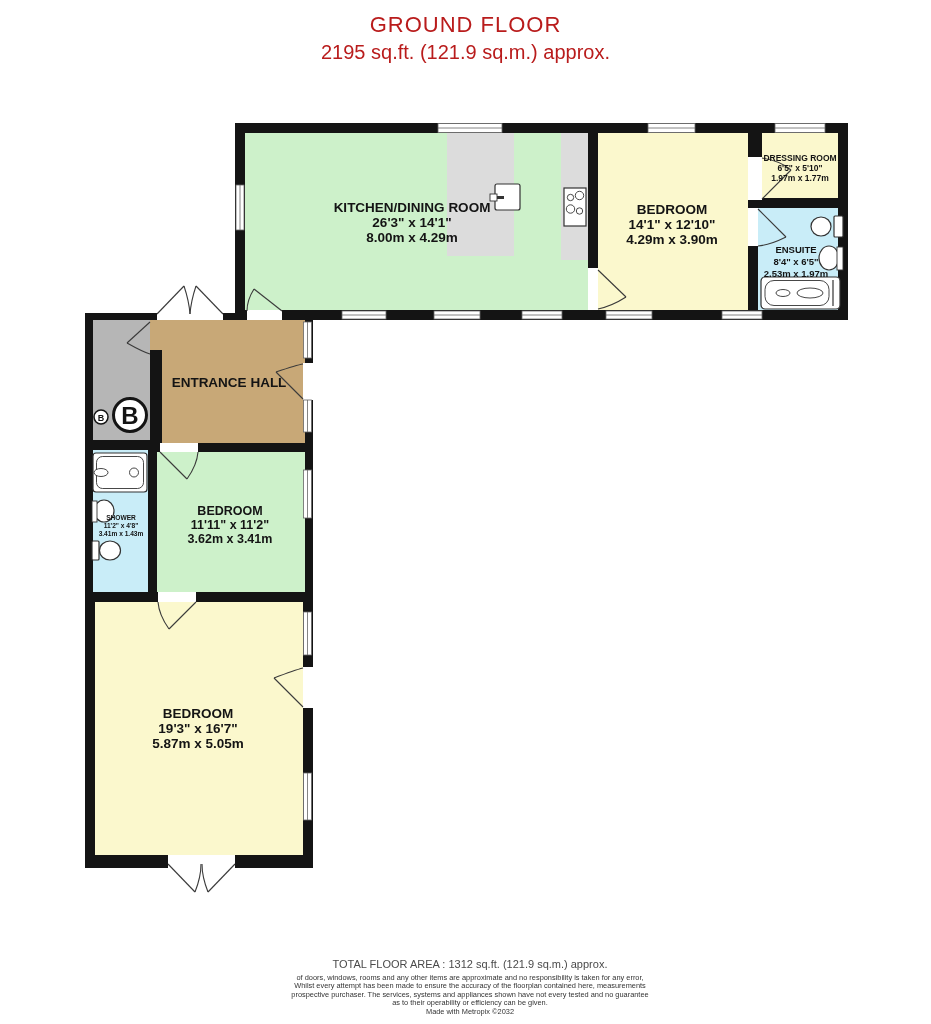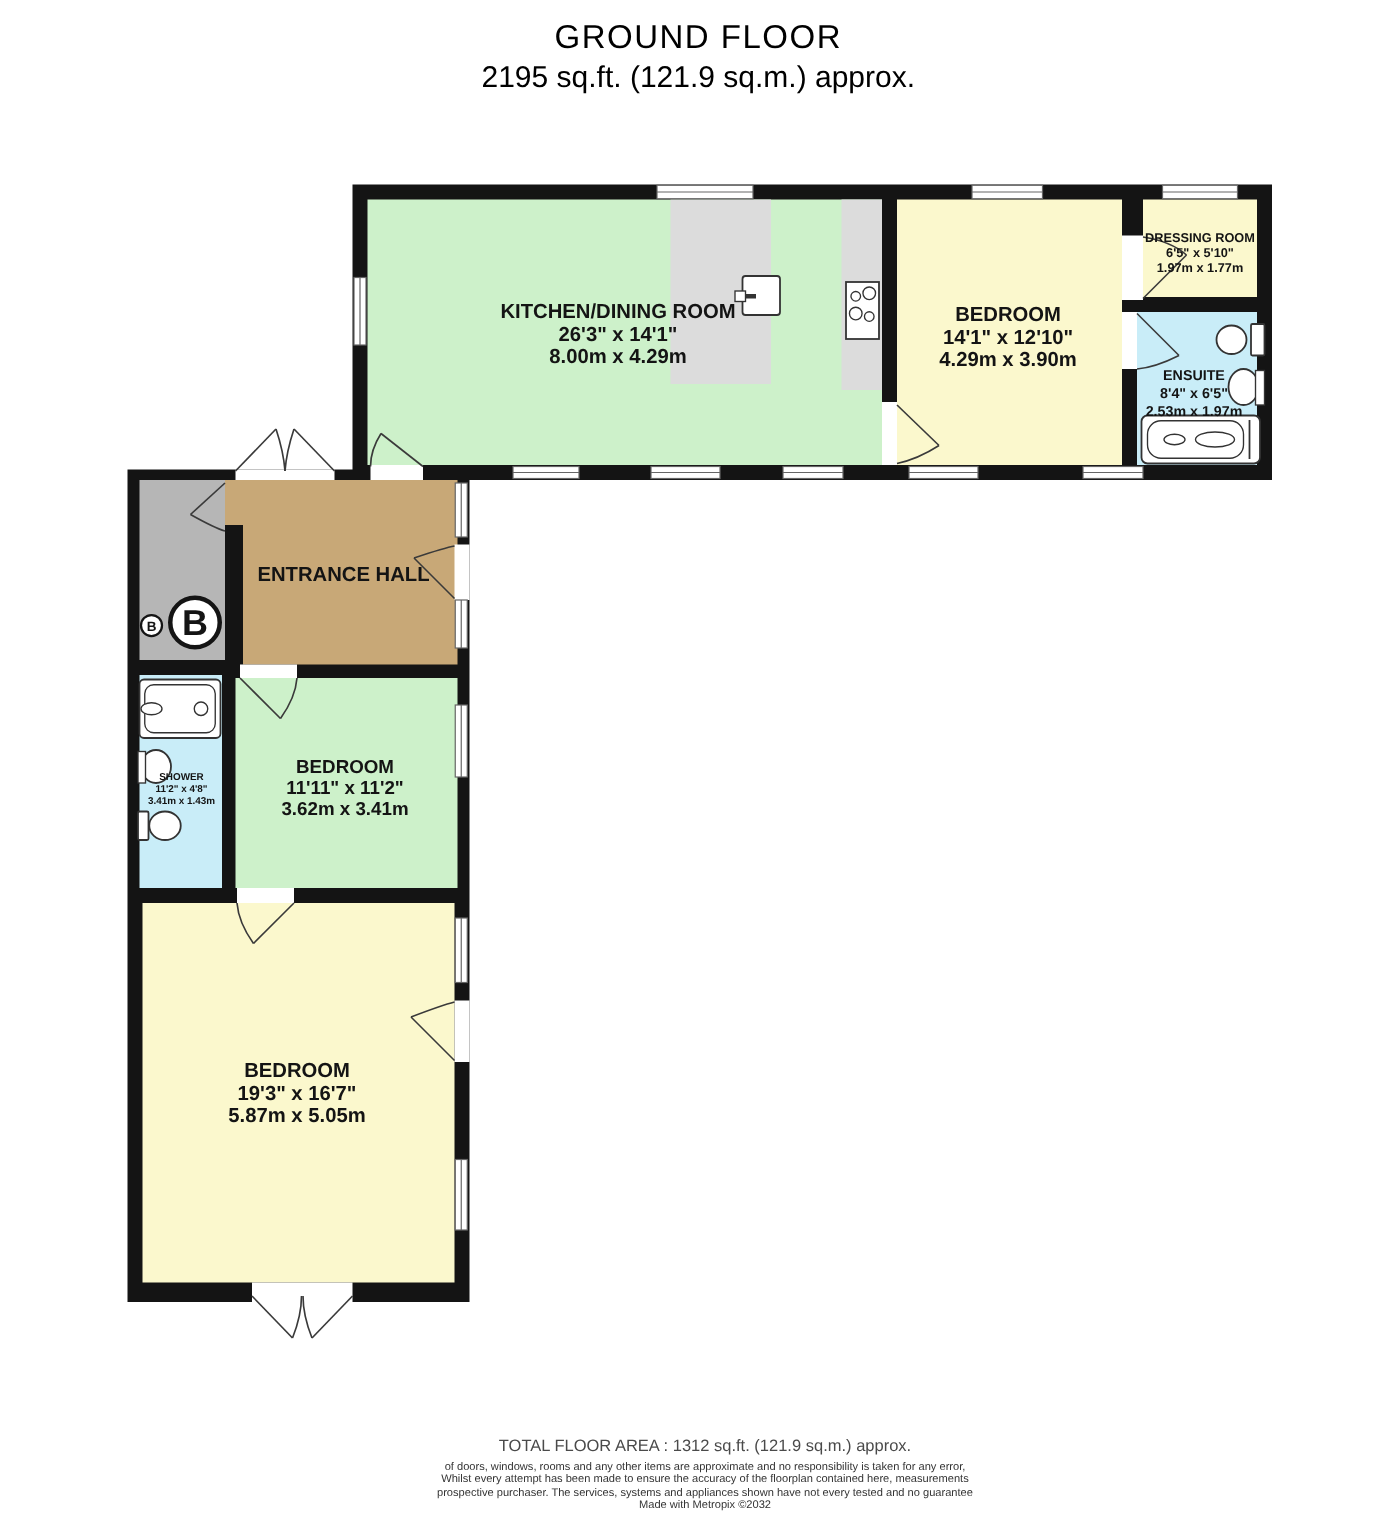--- a/index.html
+++ b/index.html
@@ -1,18 +1,18 @@
 <!DOCTYPE html>
 <html><head>
 <meta charset="utf-8">
 <style>
   html,body{margin:0;padding:0;background:#fff;}
   .page{position:relative;width:931px;height:1024px;background:#ffffff;overflow:hidden;
         font-family:"Liberation Sans",sans-serif;}
-  .titles{position:absolute;top:12px;left:0;width:931px;text-align:center;color:#000000;}
+  .titles{position:absolute;top:12px;left:0;width:931px;text-align:center;color:#b91c1c;}
   .title-floor{font-size:22px;letter-spacing:1px;}
   .title-area{font-size:20px;margin-top:3px;}
   svg.plan{position:absolute;left:0;top:0;}
   svg text{font-family:"Liberation Sans",sans-serif;font-weight:bold;fill:#141414;}
   .t14{font-size:13.5px;} .t13{font-size:12.5px;} .t9{font-size:8.5px;}
   .t10{font-size:9.5px;} .t7{font-size:6.6px;}
   .bsmall{font-size:9px;} .bbig{font-size:24px;}
   .win{fill:#ffffff;stroke:#666;stroke-width:0.8;}
   .winline{stroke:#666;stroke-width:0.8;}
   .door{fill:none;stroke:#3a3a3a;stroke-width:1.1;}
@@ -223,16 +223,17 @@
       <text class="t14" x="198" y="733">19'3" x 16'7"</text>
       <text class="t14" x="198" y="748">5.87m x 5.05m</text>
     </g>
   </svg>
 
   <div class="footer">
     <div class="footer-total">TOTAL FLOOR AREA : 1312 sq.ft. (121.9 sq.m.) approx.</div>
     <div class="footer-line">of doors, windows, rooms and any other items are approximate and no responsibility is taken for any error,</div>
     <div class="footer-line">Whilst every attempt has been made to ensure the accuracy of the floorplan contained here, measurements</div>
     <div class="footer-line">prospective purchaser. The services, systems and appliances shown have not every tested and no guarantee</div>
+    <div class="footer-line">as to their operability or efficiency can be given.</div>
     <div class="footer-line">Made with Metropix ©2032</div>
   </div>
 
 </div>
 
 </body></html>

